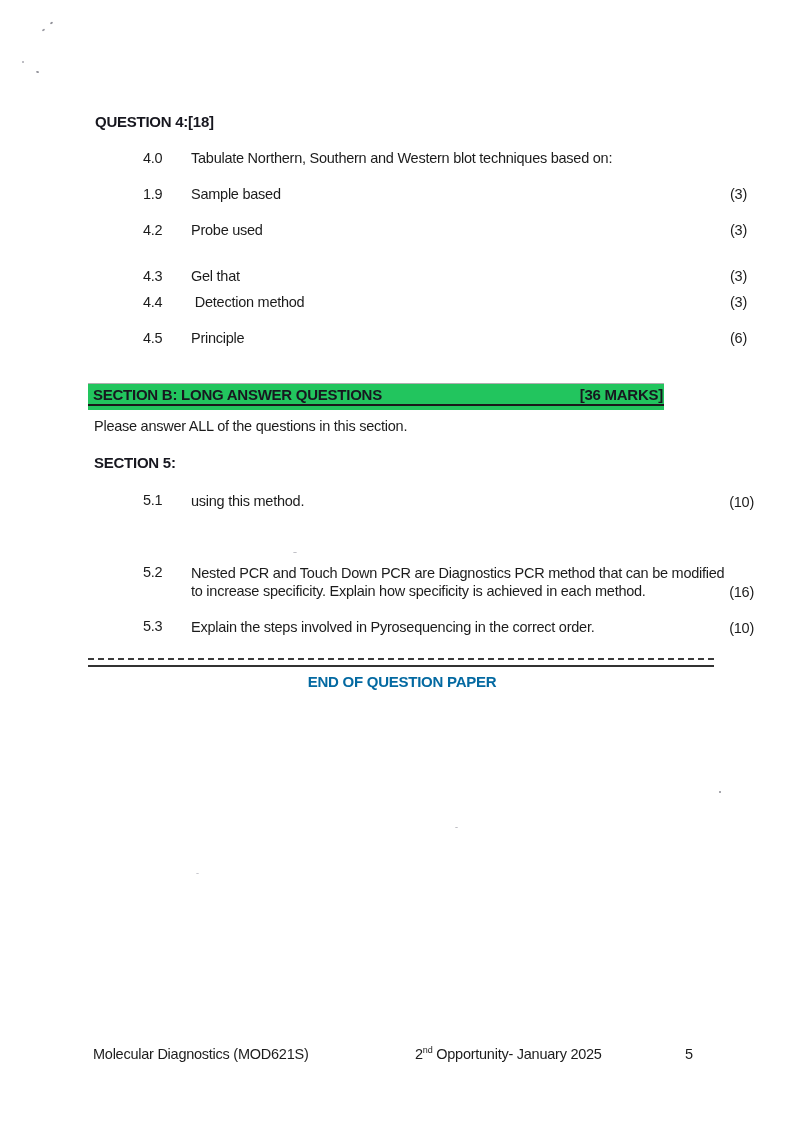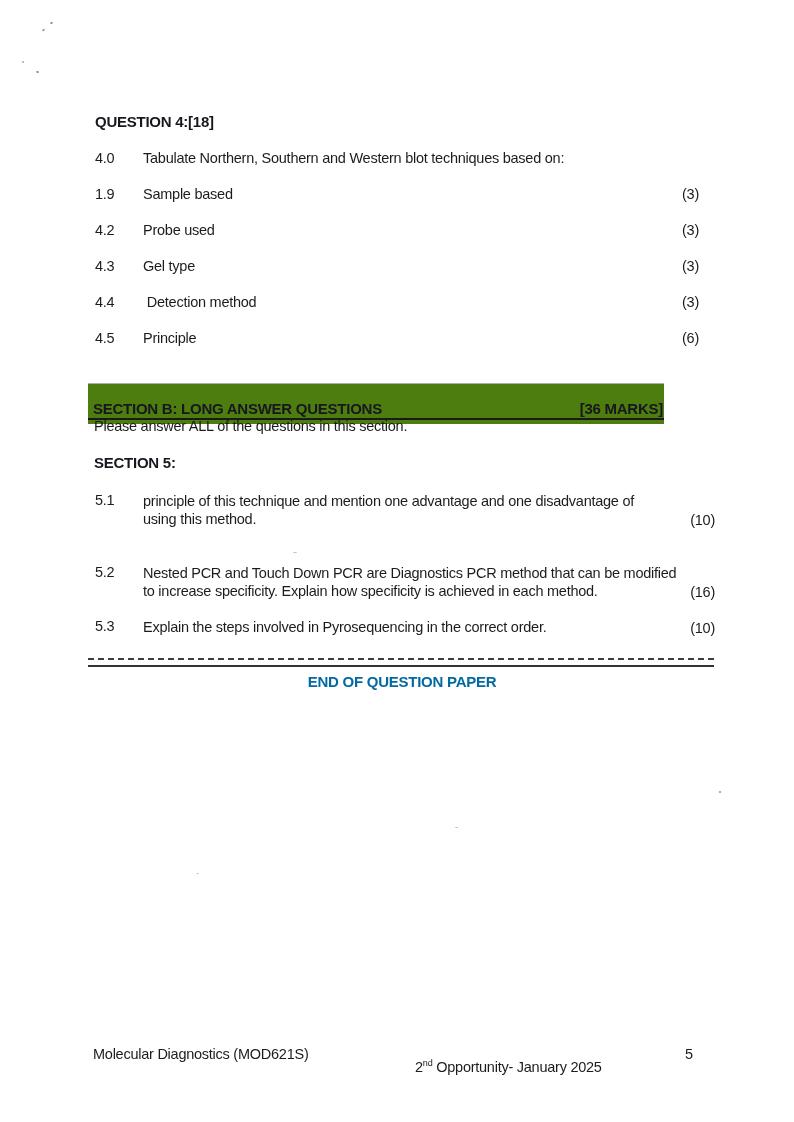--- a/index.html
+++ b/index.html
@@ -21,34 +21,34 @@
 
   .hdr-row {
     display: flex;
     padding-left: 7px;
     padding-right: 24px;
     font-weight: bold;
     font-size: 15px;
     color: #17171f;
   }
 
-  .qrow { display: flex; padding-left: 7px; }
+  .qrow { display: flex; padding-left: 7px; margin-left: 48px; }
   .qrow .num { width: 48px; flex: none; }
   .qrow .txt { white-space: pre; }
   .qline { white-space: pre; line-height: 18px; }
   .marks-top { position: absolute; right: 24px; top: 0; }
-  .marks-bottom { position: absolute; right: 8px; bottom: 0; text-align: center; }
+  .marks-bottom { position: absolute; right: 17px; bottom: 0; text-align: center; }
 
   .section-bar {
     position: absolute;
     left: 0; top: 383px;
     width: 576px;
-    background: #4d7c0f;
+    background: #22c55e;
     border-top: 1px solid #aeaeae;
-    padding: 16px 0 4px 0;
+    padding: 2px 0 4px 0;
   }
   .bar-inner {
     display: flex;
     justify-content: space-between;
     border-bottom: 2px solid #1a1a1a;
     padding: 0 1px 1px 5px;
     font-weight: bold;
     font-size: 15px;
     color: #17171f;
   }
@@ -61,21 +61,21 @@
     position: absolute; left: 0; top: 665px; width: 626px;
     border-top: 2px solid #333333;
   }
   .end-note {
     position: absolute; left: 0; top: 673px; width: 628px;
     text-align: center; font-weight: bold; font-size: 15px; color: #0369a1;
   }
 
   .footer { position: absolute; left: 0; top: 1046px; width: 628px; height: 20px; }
   .footer .f-left { position: absolute; left: 5px; top: 0; }
-  .footer .f-center { position: absolute; left: 327px; top: 13px; text-align: right; }
+  .footer .f-center { position: absolute; left: 327px; top: 0; text-align: right; }
   .footer .f-page { position: absolute; left: 597px; top: 0; }
   .footer sup { font-size: 9px; letter-spacing: -0.2px; vertical-align: super; line-height: 0; }
 
   
   .speck { position: absolute; border-radius: 50%; }
   .sp1 { left: 50px; top: 22px; width: 3px; height: 2px; background: #8f8f97; transform: rotate(-35deg); }
   .sp2 { left: 42px; top: 29px; width: 3px; height: 2px; background: #9a9aa2; transform: rotate(-30deg); }
   .sp3 { left: 22px; top: 61px; width: 2px; height: 2px; background: #a8a8b0; }
   .sp4 { left: 36px; top: 71px; width: 3px; height: 2px; background: #98989f; transform: rotate(20deg); }
   .sp5 { left: 719px; top: 791px; width: 2px; height: 2px; background: #8b8b93; }
@@ -112,23 +112,23 @@
     <div class="abs qrow" style="top:186px">
       <span class="num">1.9</span>
       <span class="txt">Sample based</span>
       <span class="marks-top">(3)</span>
     </div>
     <div class="abs qrow" style="top:222px">
       <span class="num">4.2</span>
       <span class="txt">Probe used</span>
       <span class="marks-top">(3)</span>
     </div>
-    <div class="abs qrow" style="top:258px">
+    <div class="abs qrow" style="top:268px">
       <span class="num">4.3</span>
-      <span class="txt">Gel type</span>
+      <span class="txt">Gel that</span>
       <span class="marks-top">(3)</span>
     </div>
     <div class="abs qrow" style="top:294px">
       <span class="num">4.4</span>
       <span class="txt"> Detection method</span>
       <span class="marks-top">(3)</span>
     </div>
     <div class="abs qrow" style="top:330px">
       <span class="num">4.5</span>
       <span class="txt">Principle</span>
@@ -144,21 +144,20 @@
 
     <div class="abs" style="top:418px; padding-left:6px">Please answer ALL of the questions in this section.</div>
 
     <div class="abs hdr-row" style="top:454px; padding-left:6px">
       <span>SECTION 5:</span>
     </div>
 
     <div class="abs qrow" style="top:492px">
       <span class="num">5.1</span>
       <div class="qtext">
-        <div class="qline">principle of this technique and mention one advantage and one disadvantage of</div>
         <div class="qline">using this method.</div>
       </div>
       <span class="marks-bottom">(10)</span>
     </div>
 
     <div class="abs qrow" style="top:564px">
       <span class="num">5.2</span>
       <div class="qtext">
         <div class="qline">Nested PCR and Touch Down PCR are Diagnostics PCR method that can be modified</div>
         <div class="qline">to increase specificity. Explain how specificity is achieved in each method.</div>

